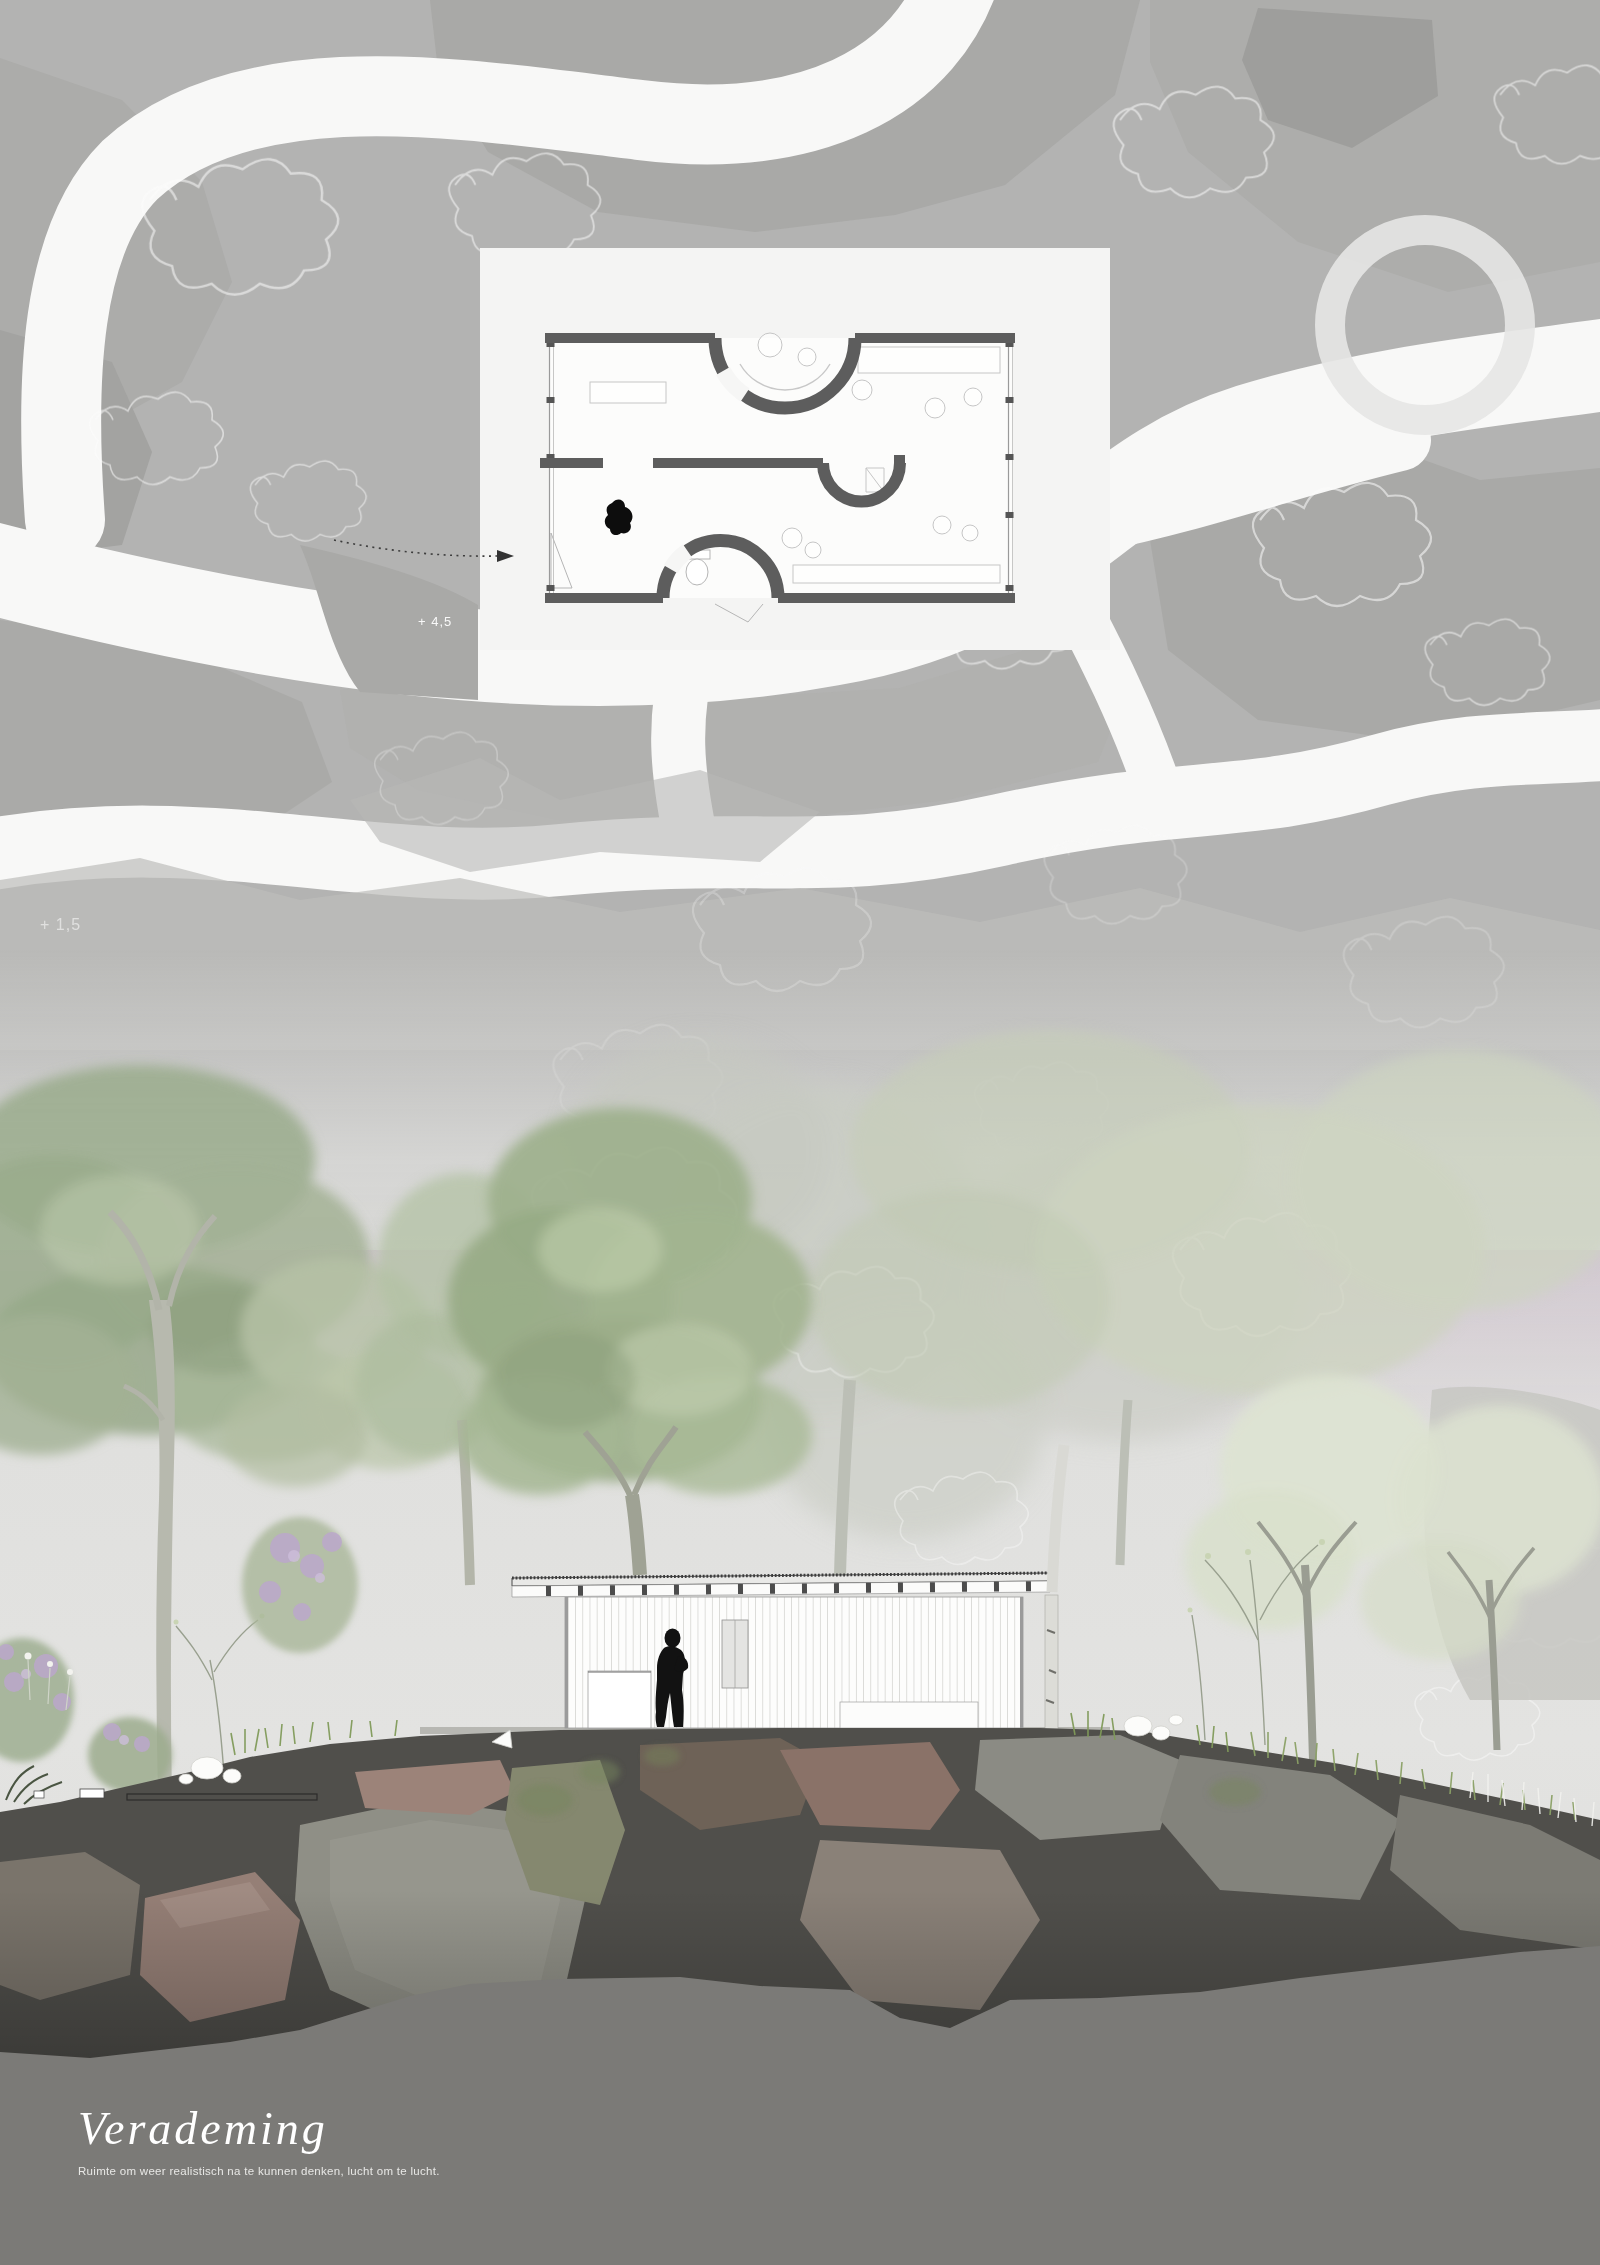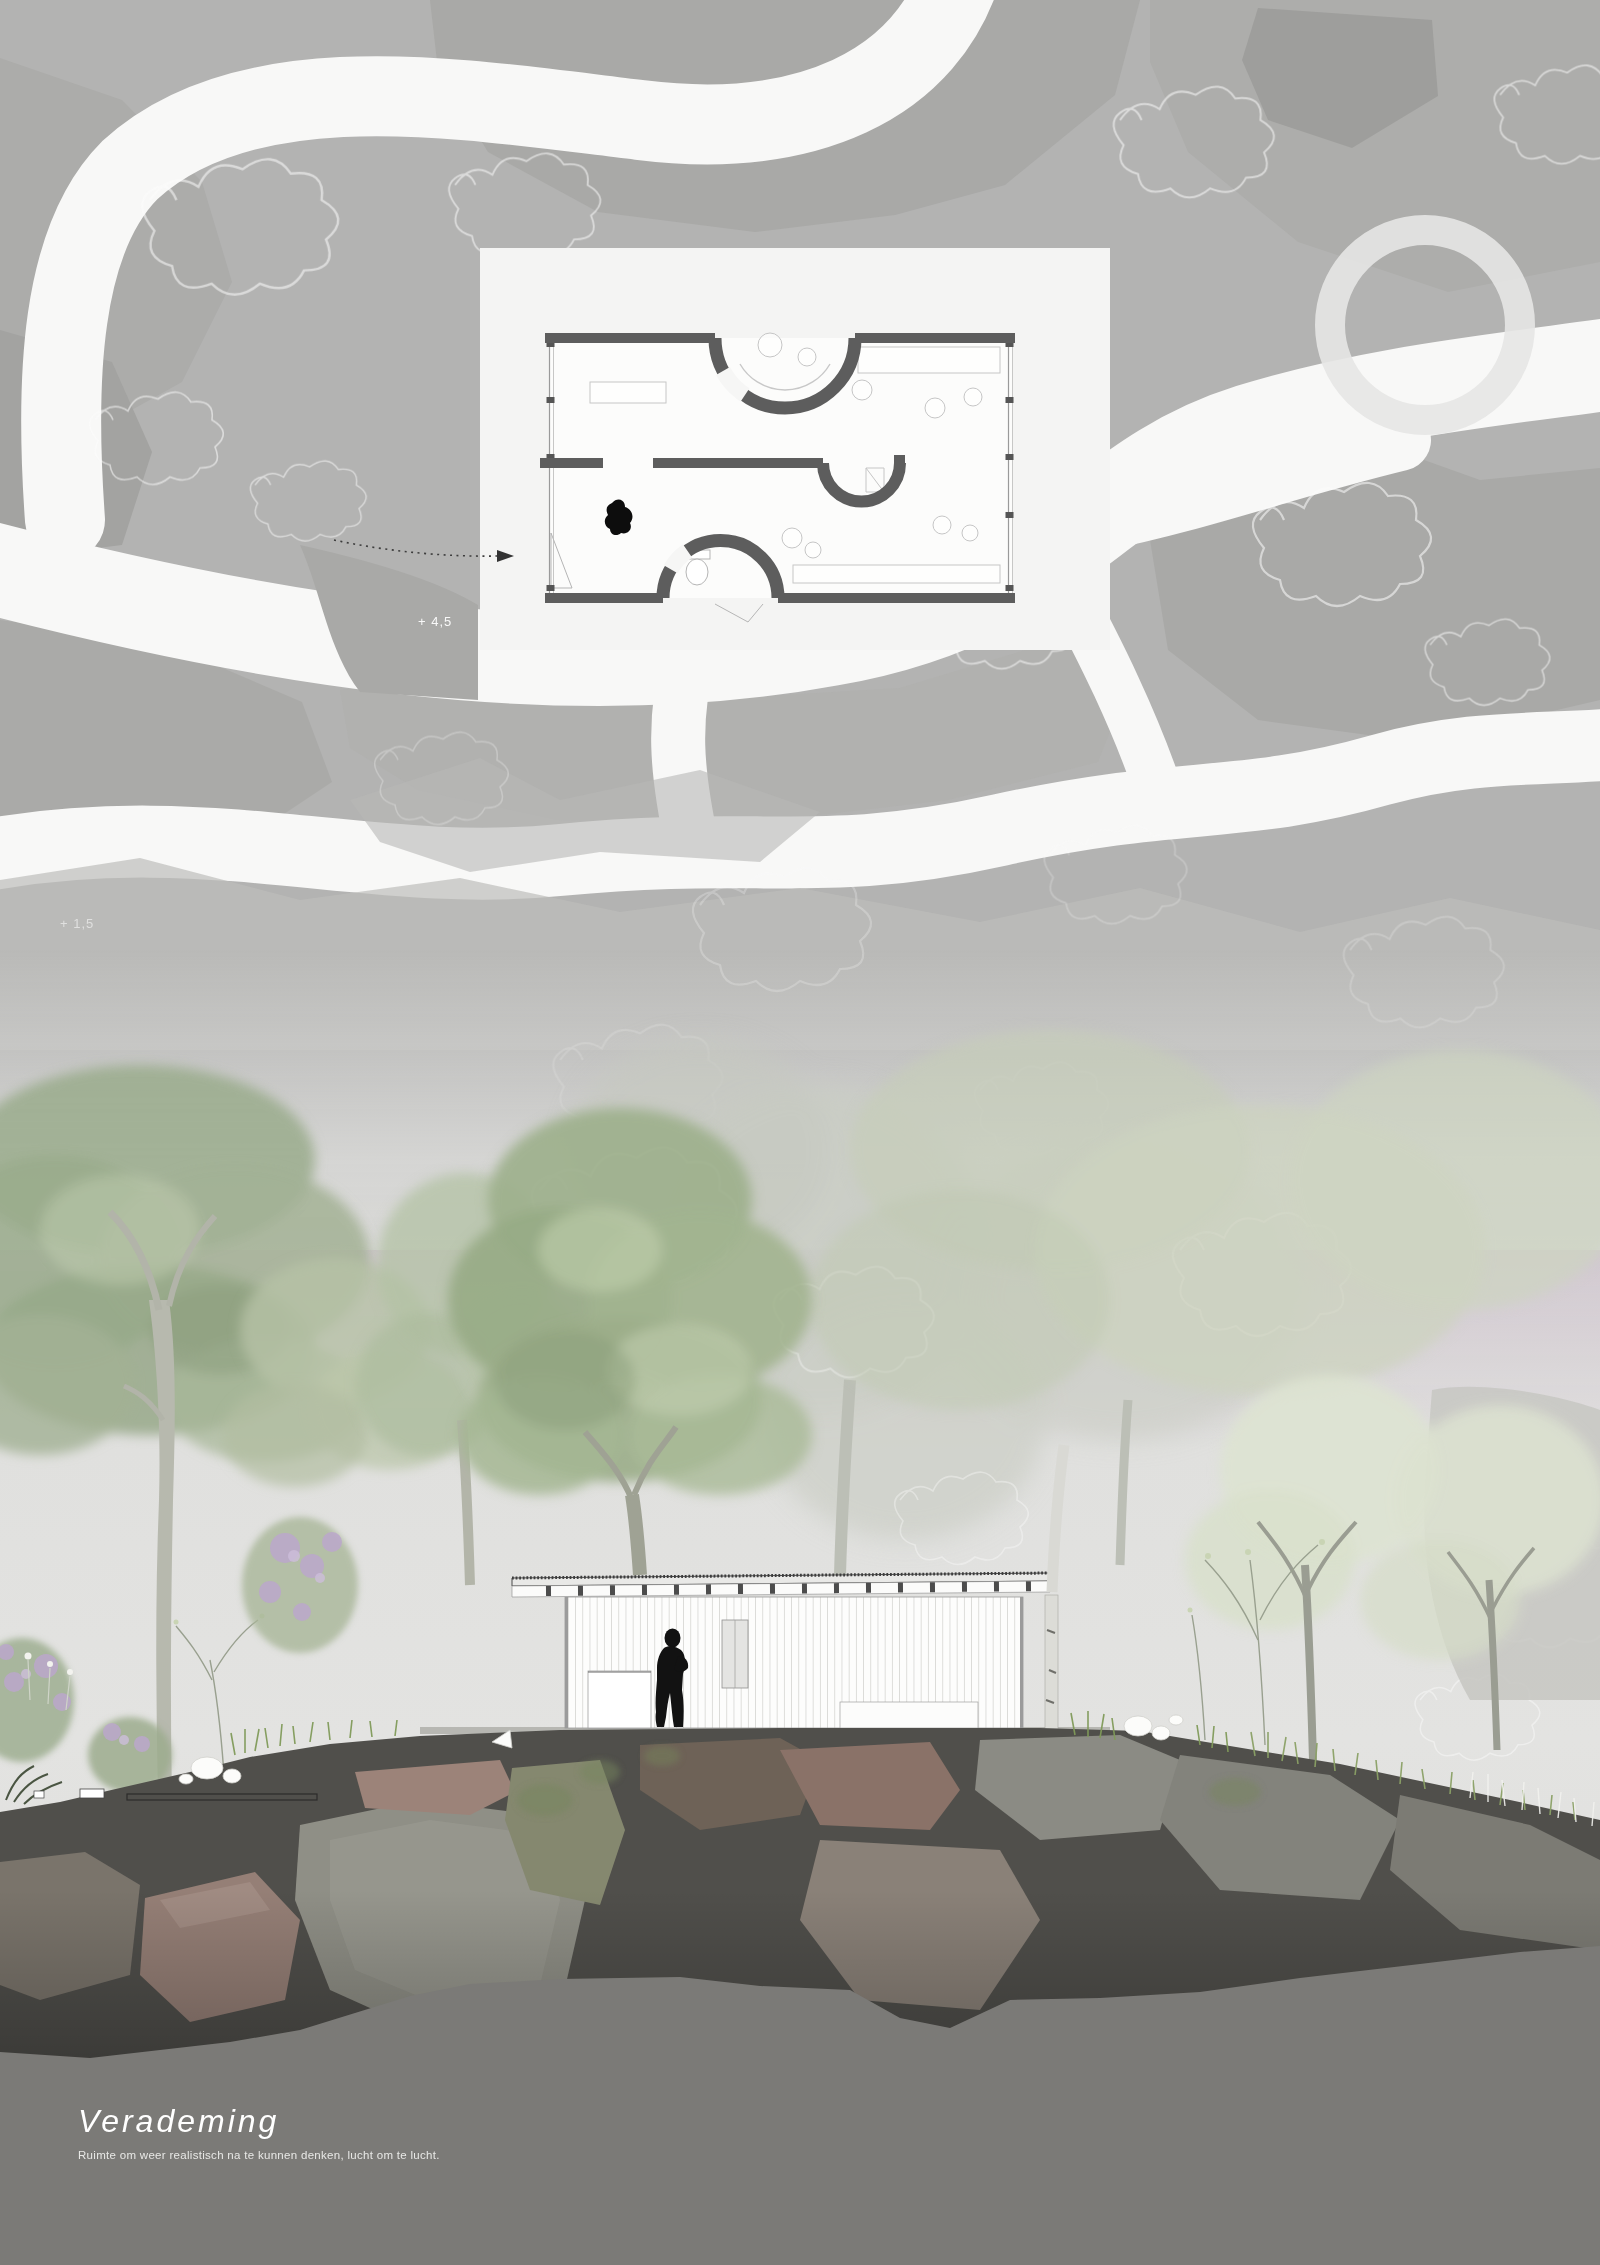--- a/index.html
+++ b/index.html
@@ -22,25 +22,25 @@
     position:absolute;left:480px;top:248px;width:630px;height:402px;
     background:#f4f4f3;
   }
   .plan-panel svg{position:absolute;left:0;top:0;}
   .arrow-layer{position:absolute;left:320px;top:528px;width:215px;height:45px;}
   .elev{
     position:absolute;color:#ffffff;font-size:13px;letter-spacing:1px;
     font-family:"Liberation Sans",sans-serif;
   }
   .elev-upper{left:418px;top:614px;opacity:.92;}
-  .elev-lower{left:60px;top:916px;opacity:.55;font-size:13px;}
+  .elev-lower{left:40px;top:916px;opacity:.55;font-size:16px;}
   .title-block{position:absolute;left:78px;top:2104px;color:#fff;}
   .poster-title{
-    font-family:Liberation Sans, sans-serif;
-    font-style:italic;font-weight:400;font-size:32px;line-height:1.1;
+    font-family:Liberation Serif, serif;
+    font-style:italic;font-weight:400;font-size:46px;line-height:1.1;
     letter-spacing:3px;color:#ffffff;
   }
   .poster-subtitle{
     margin-top:10px;font-size:11.5px;color:#e8e8e6;letter-spacing:.3px;
     font-family:"Liberation Sans",sans-serif;
   }
 </style>
 </head>
 <body>
 

